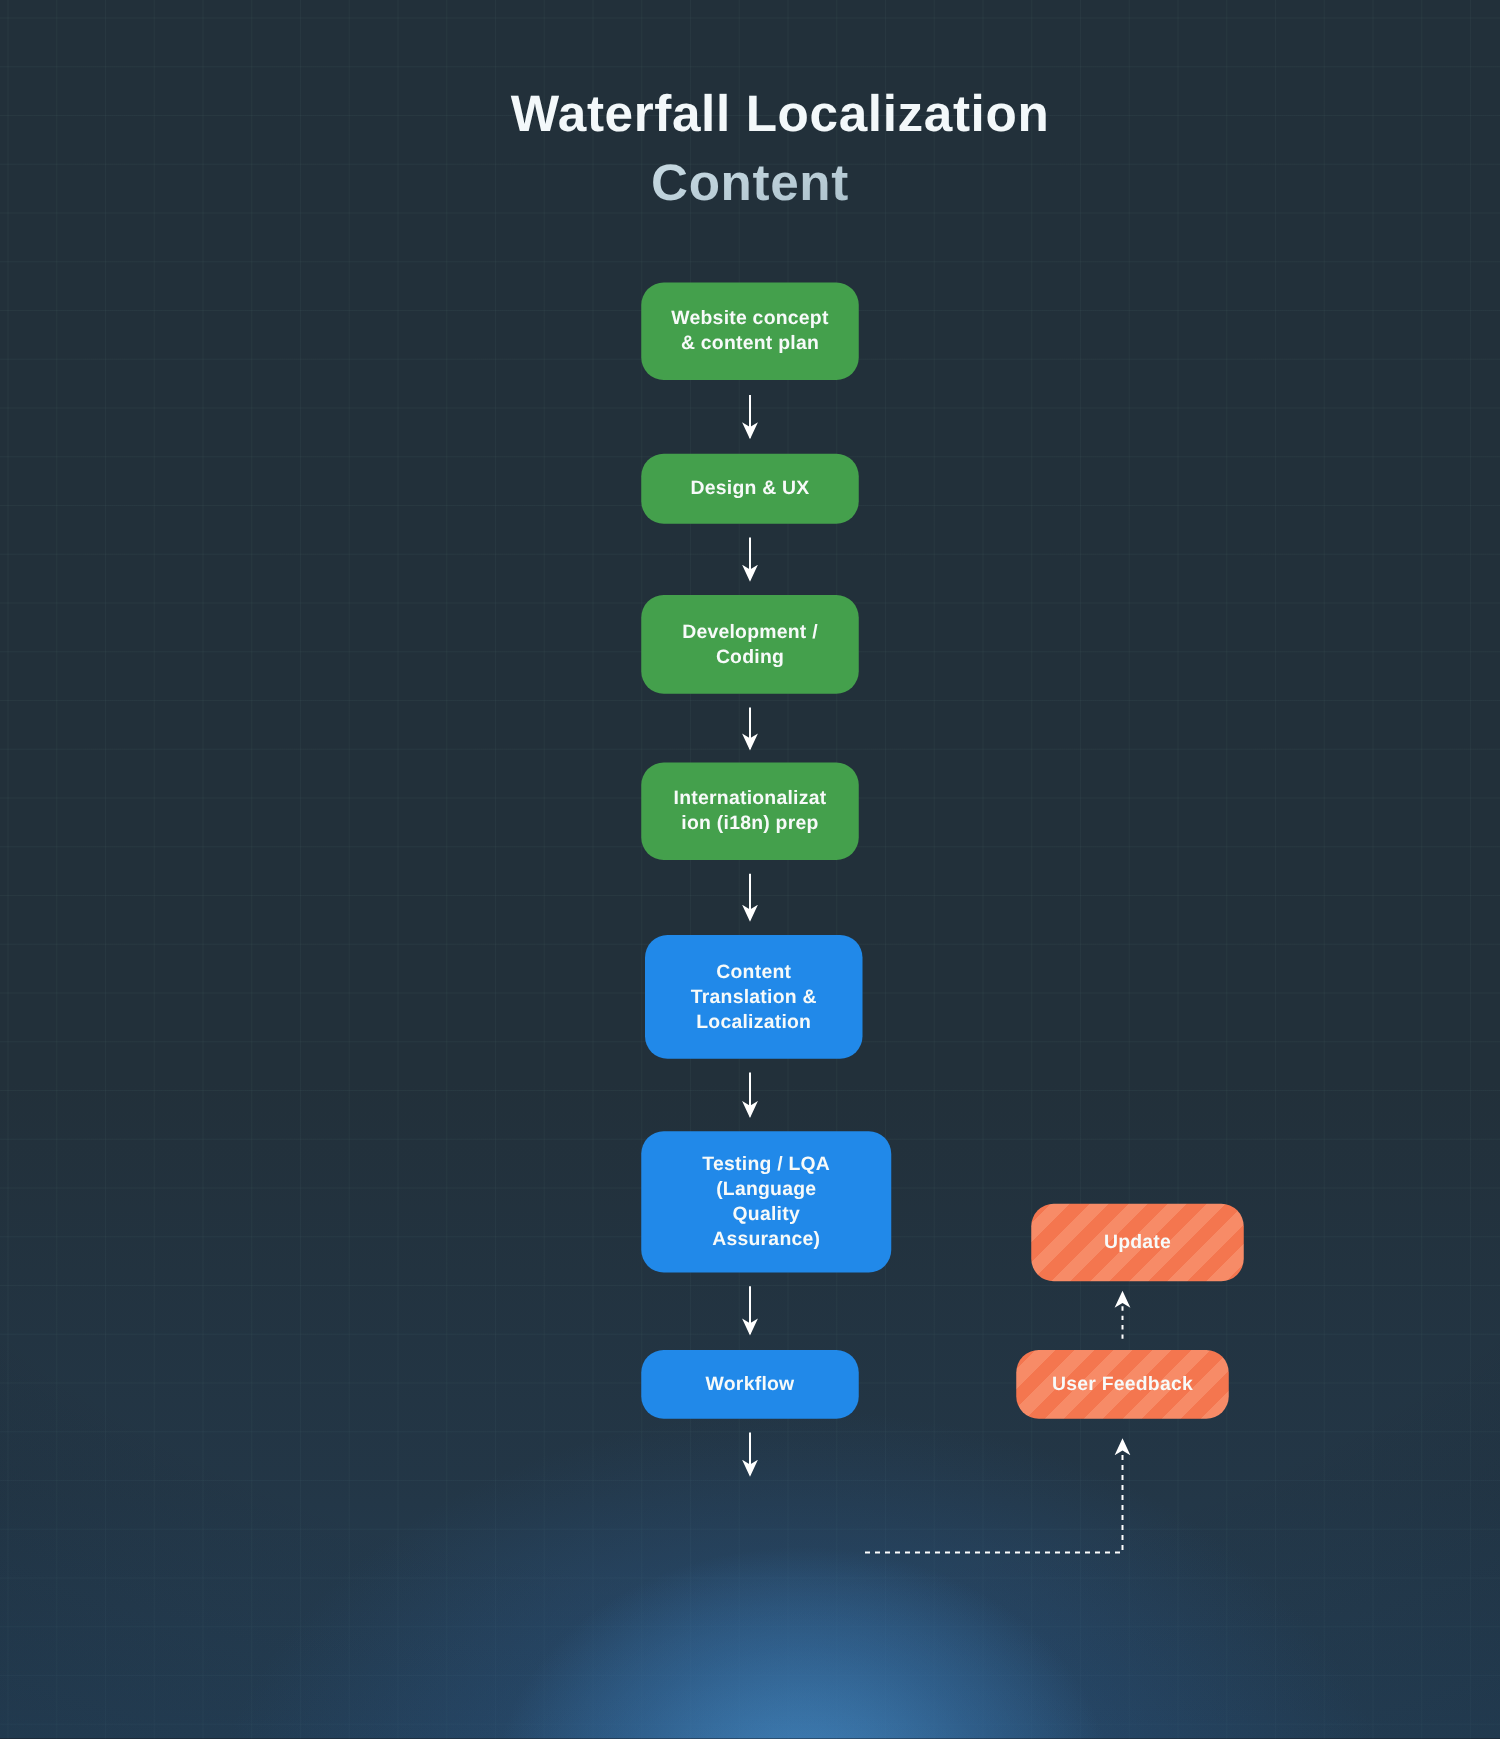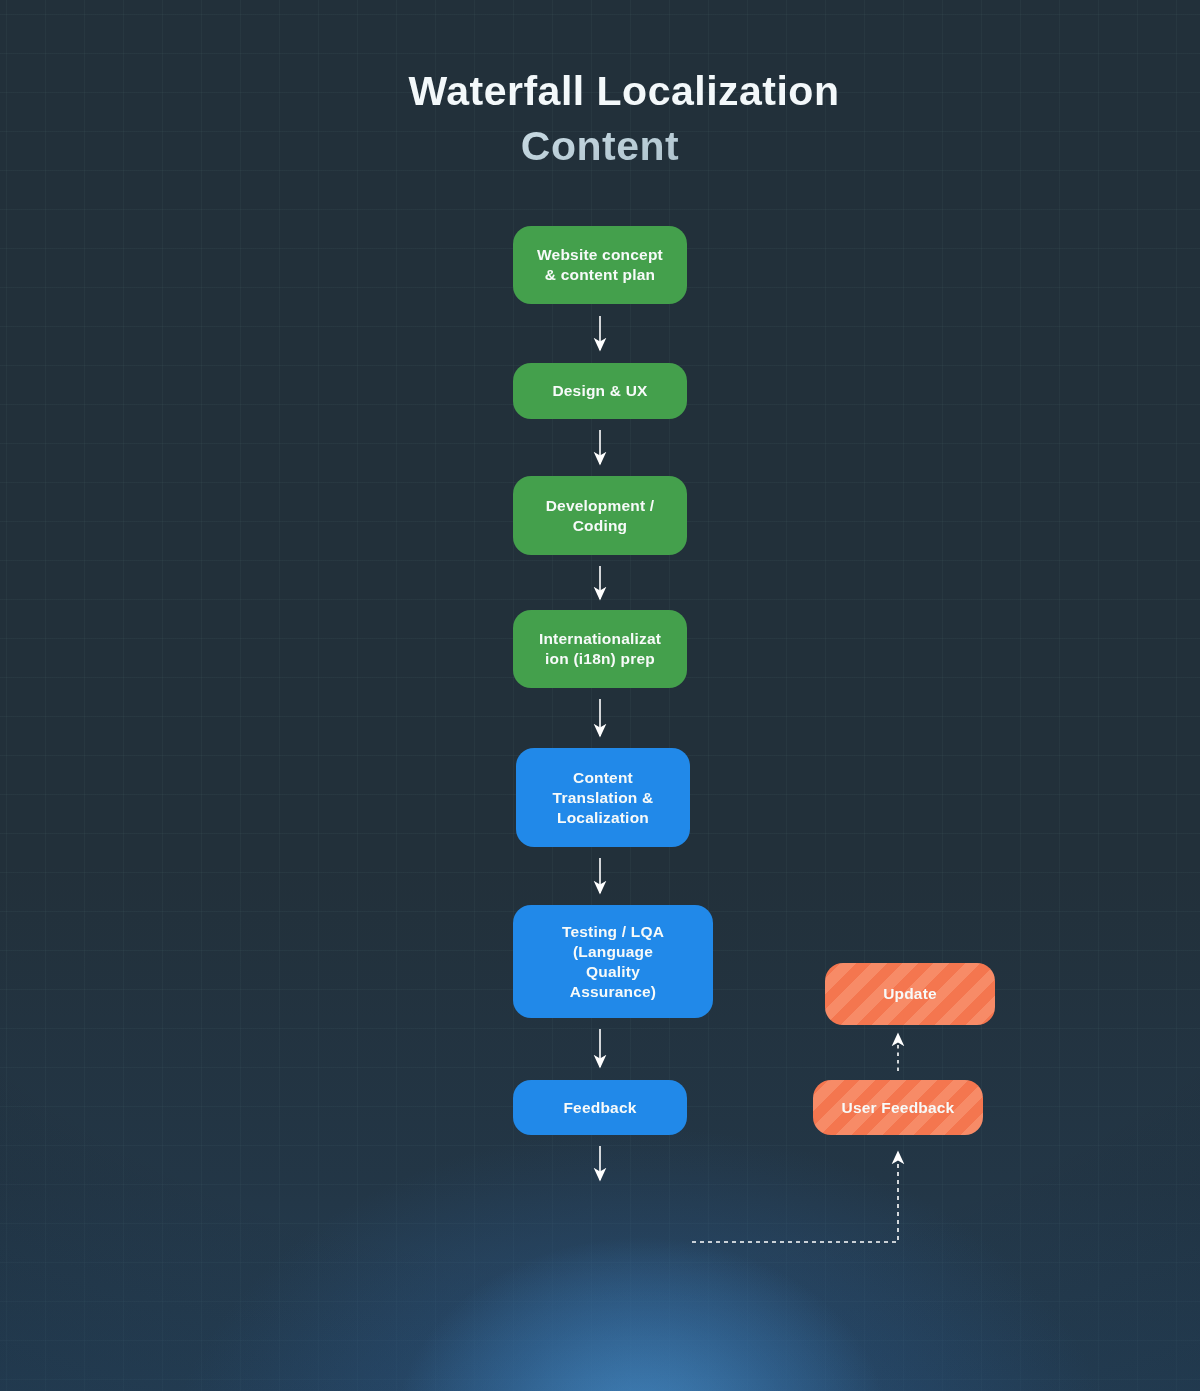--- a/index.html
+++ b/index.html
@@ -119,17 +119,17 @@
 Coding</div>
   <div class="node green n3">Internationalizat
 ion (i18n) prep</div>
   <div class="node blue n4">Content
 Translation &amp;
 Localization</div>
   <div class="node blue n5">Testing / LQA
 (Language
 Quality
 Assurance)</div>
-  <div class="node blue n6">Feedback</div>
+  <div class="node blue n6">Workflow</div>
   <div class="node orange n8">Update</div>
   <div class="node orange n9">User Feedback</div>
 
 </div>
 
 </body></html>

